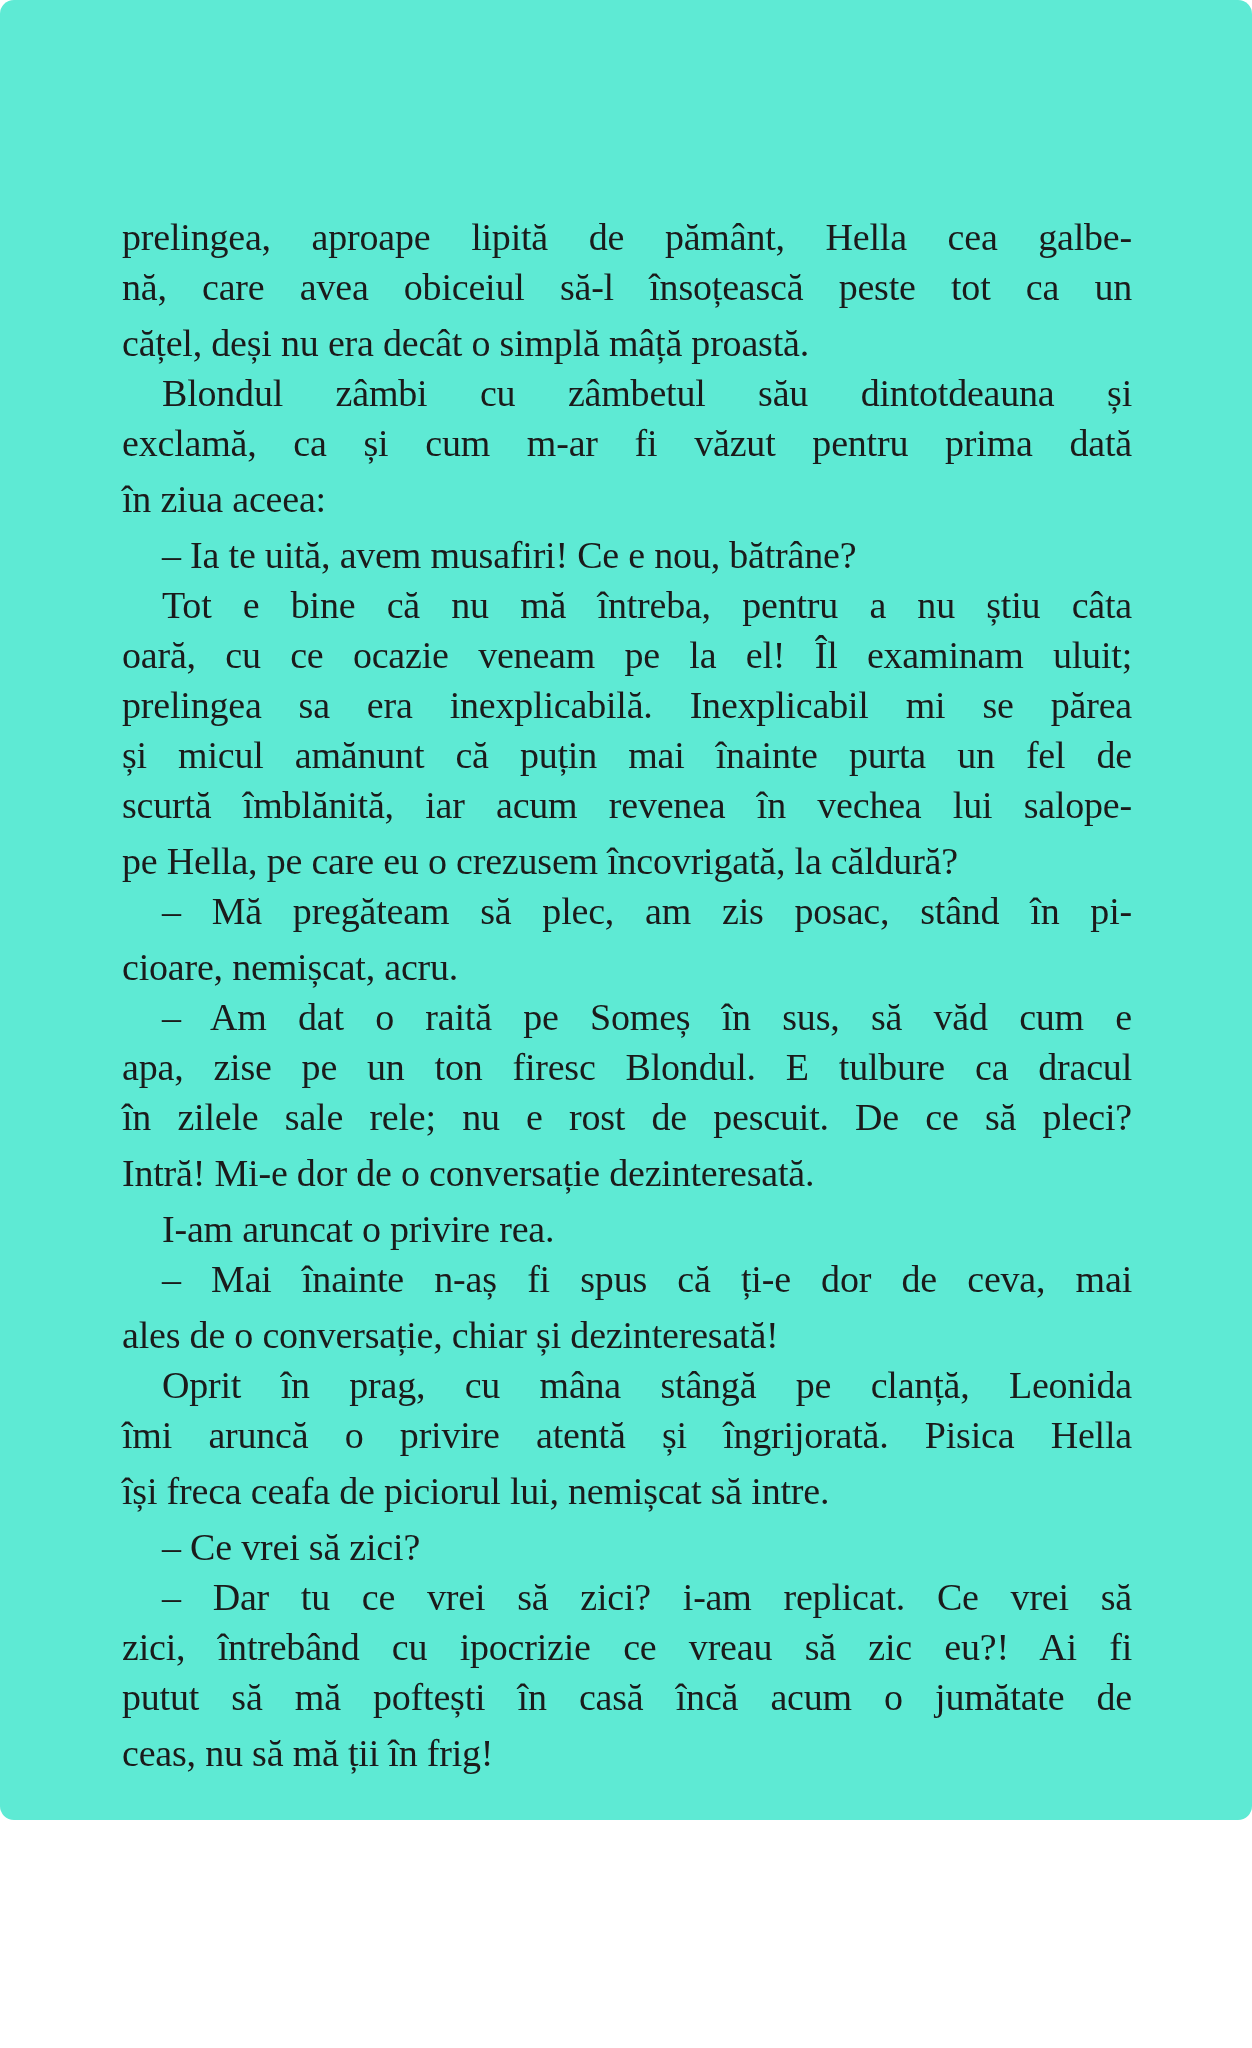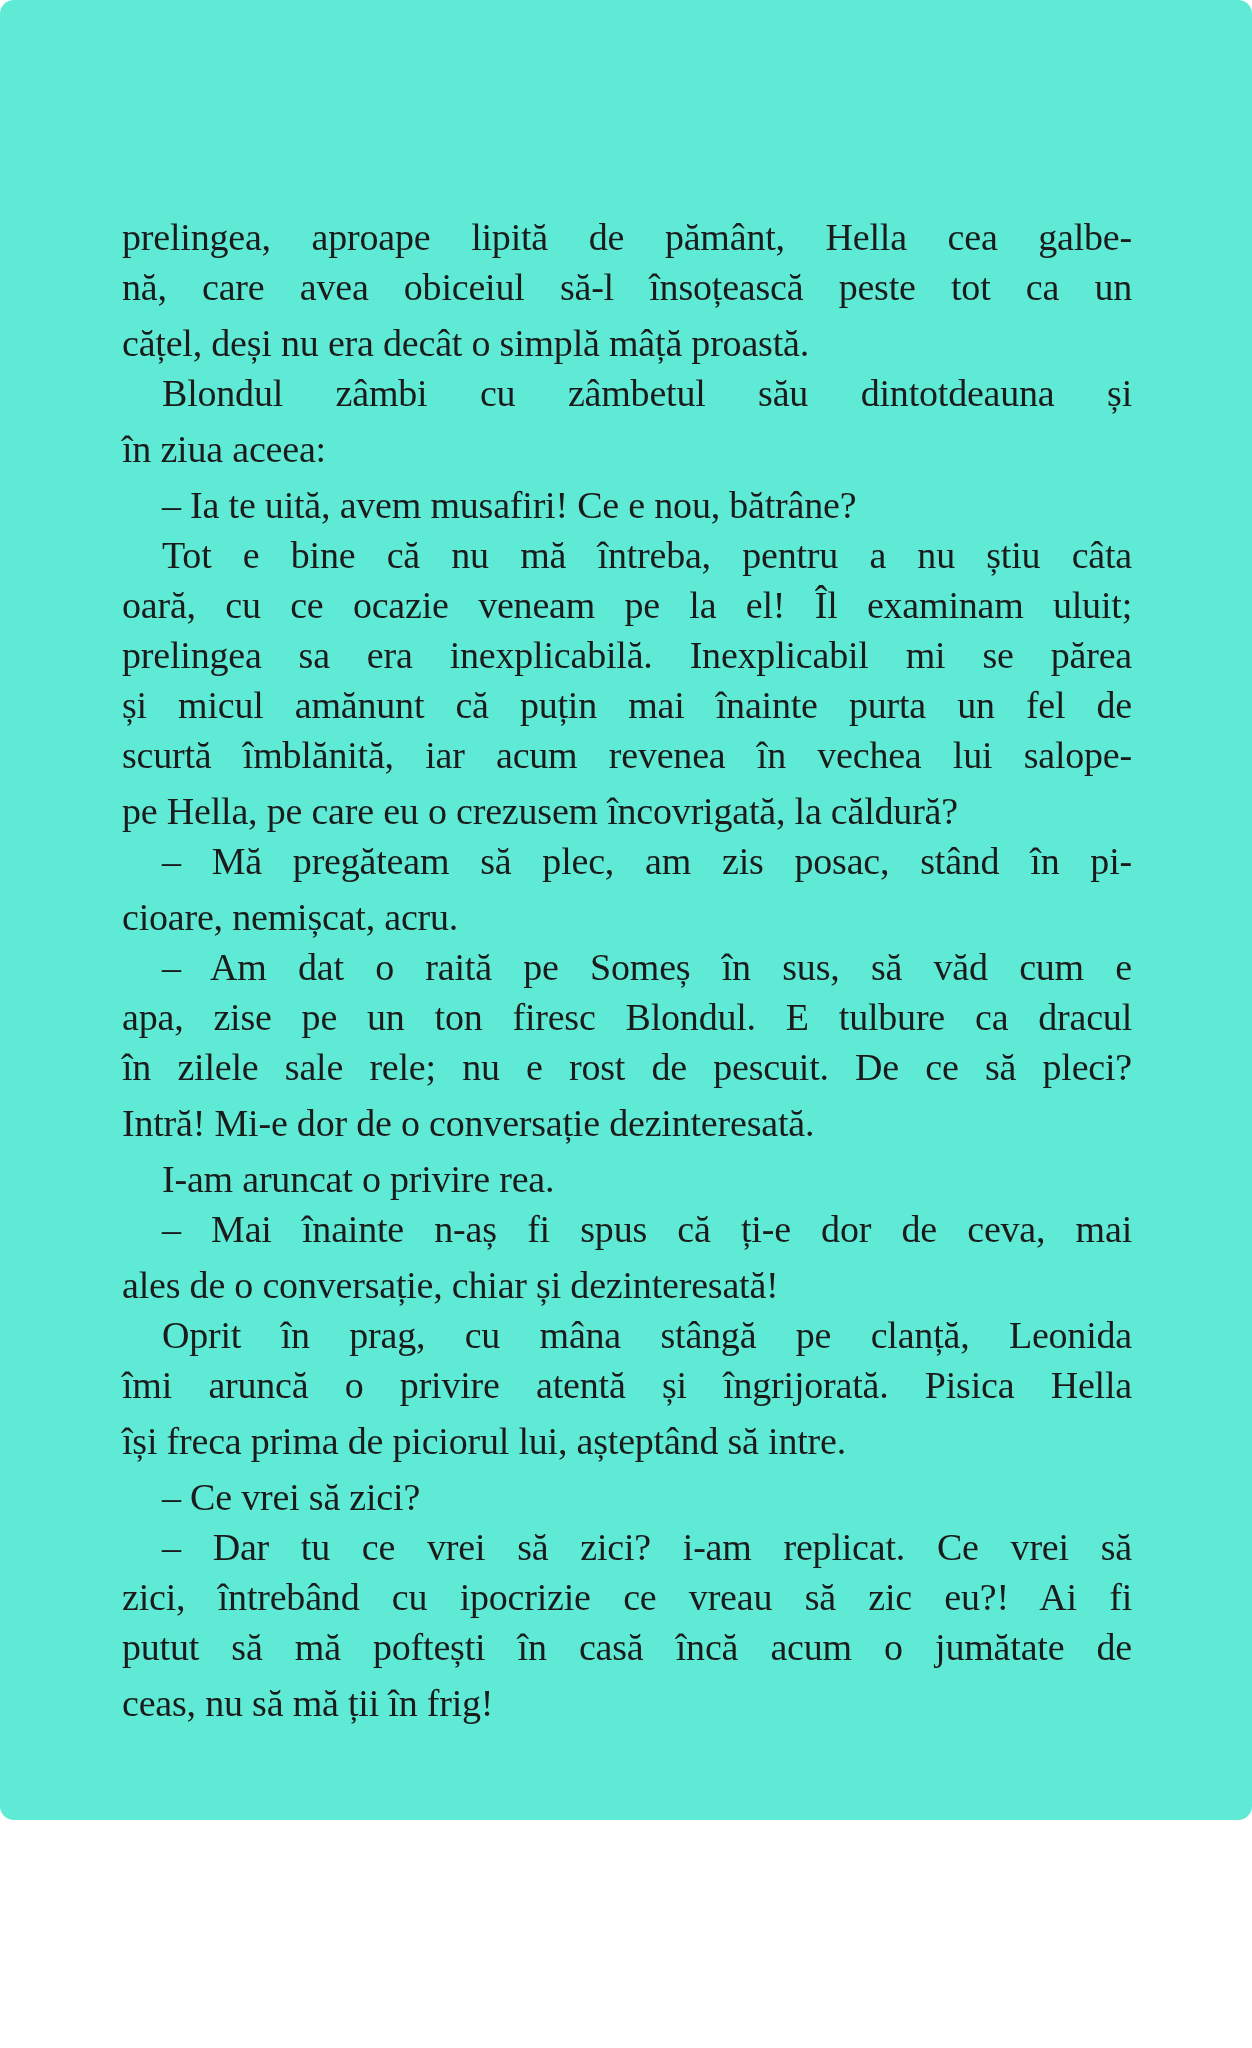--- a/index.html
+++ b/index.html
@@ -73,20 +73,21 @@
 
 <div class="page">
   <div class="text-block">
       <div class="para">
         <div class="line"><span>prelingea, aproape lipită de pământ, Hella cea galbe-</span></div>
         <div class="line"><span>nă, care avea obiceiul să-l însoțească peste tot ca un</span></div>
         <div class="line last"><span>cățel, deși nu era decât o simplă mâță proastă.</span></div>
       </div>
       <div class="para">
         <div class="line indent"><span>Blondul zâmbi cu </span><span class="it">zâmbetul său dintotdeauna</span><span> și</span></div>
+        <div class="line"><span>exclamă, ca și cum m-ar fi văzut pentru prima dată</span></div>
         <div class="line last"><span>în ziua aceea:</span></div>
       </div>
       <div class="para">
         <div class="line indent last"><span>– Ia te uită, avem musafiri! Ce e nou, bătrâne?</span></div>
       </div>
       <div class="para">
         <div class="line indent"><span>Tot e bine că nu mă întreba, pentru a nu știu câta</span></div>
         <div class="line"><span>oară, cu ce </span><span class="it">ocazie</span><span> veneam pe la el! Îl examinam uluit;</span></div>
         <div class="line"><span>prelingea sa era inexplicabilă. Inexplicabil mi se părea</span></div>
         <div class="line"><span>și micul amănunt că puțin mai înainte purta un fel de</span></div>
@@ -106,21 +107,21 @@
       <div class="para">
         <div class="line indent last"><span>I-am aruncat o privire rea.</span></div>
       </div>
       <div class="para">
         <div class="line indent"><span>– Mai înainte n-aș fi spus că ți-e dor de ceva, mai</span></div>
         <div class="line last"><span>ales de o conversație, chiar și dezinteresată!</span></div>
       </div>
       <div class="para">
         <div class="line indent"><span>Oprit în prag, cu mâna stângă pe clanță, Leonida</span></div>
         <div class="line"><span>îmi aruncă o privire atentă și îngrijorată. Pisica Hella</span></div>
-        <div class="line last"><span>își freca prima de piciorul lui, așteptând să intre.</span></div>
+        <div class="line last"><span>își freca ceafa de piciorul lui, nemișcat să intre.</span></div>
       </div>
       <div class="para">
         <div class="line indent last"><span>– Ce vrei să zici?</span></div>
       </div>
       <div class="para">
         <div class="line indent"><span>– Dar tu ce vrei să zici? i-am replicat. Ce vrei să</span></div>
         <div class="line"><span>zici, întrebând cu ipocrizie ce vreau să zic eu?! Ai fi</span></div>
         <div class="line"><span>putut să mă poftești în casă încă acum o jumătate de</span></div>
         <div class="line last"><span>ceas, nu să mă ții în frig!</span></div>
       </div>

